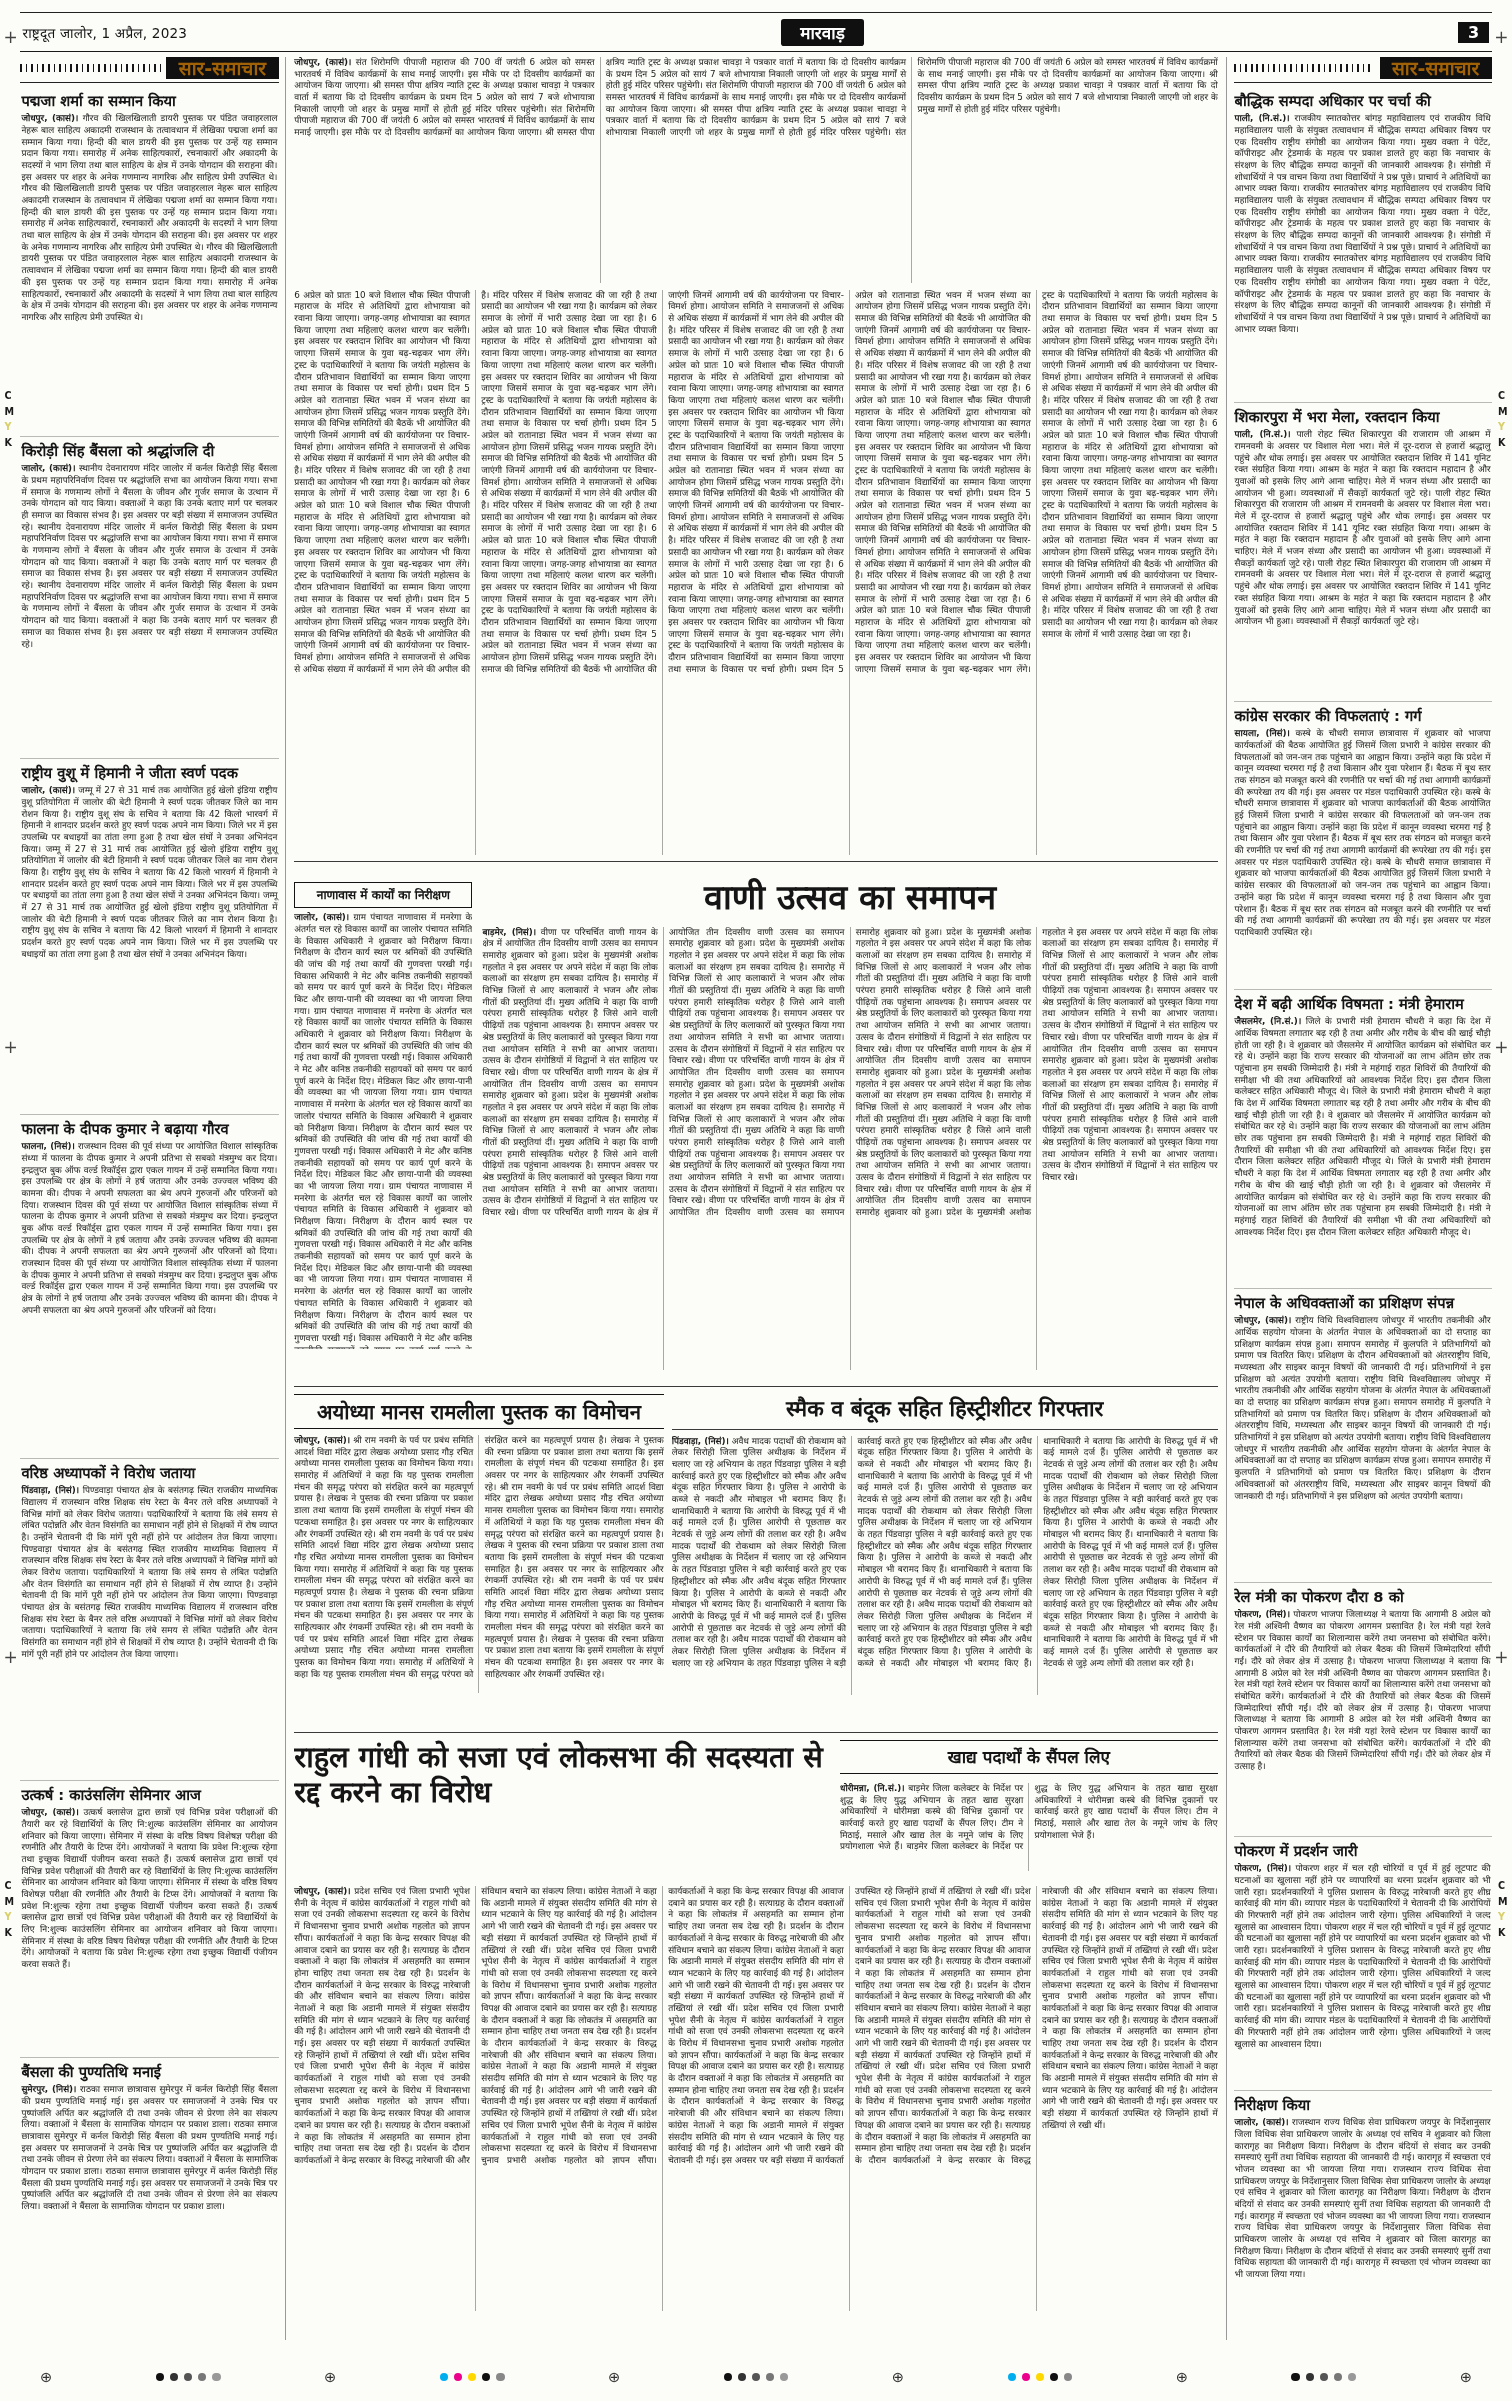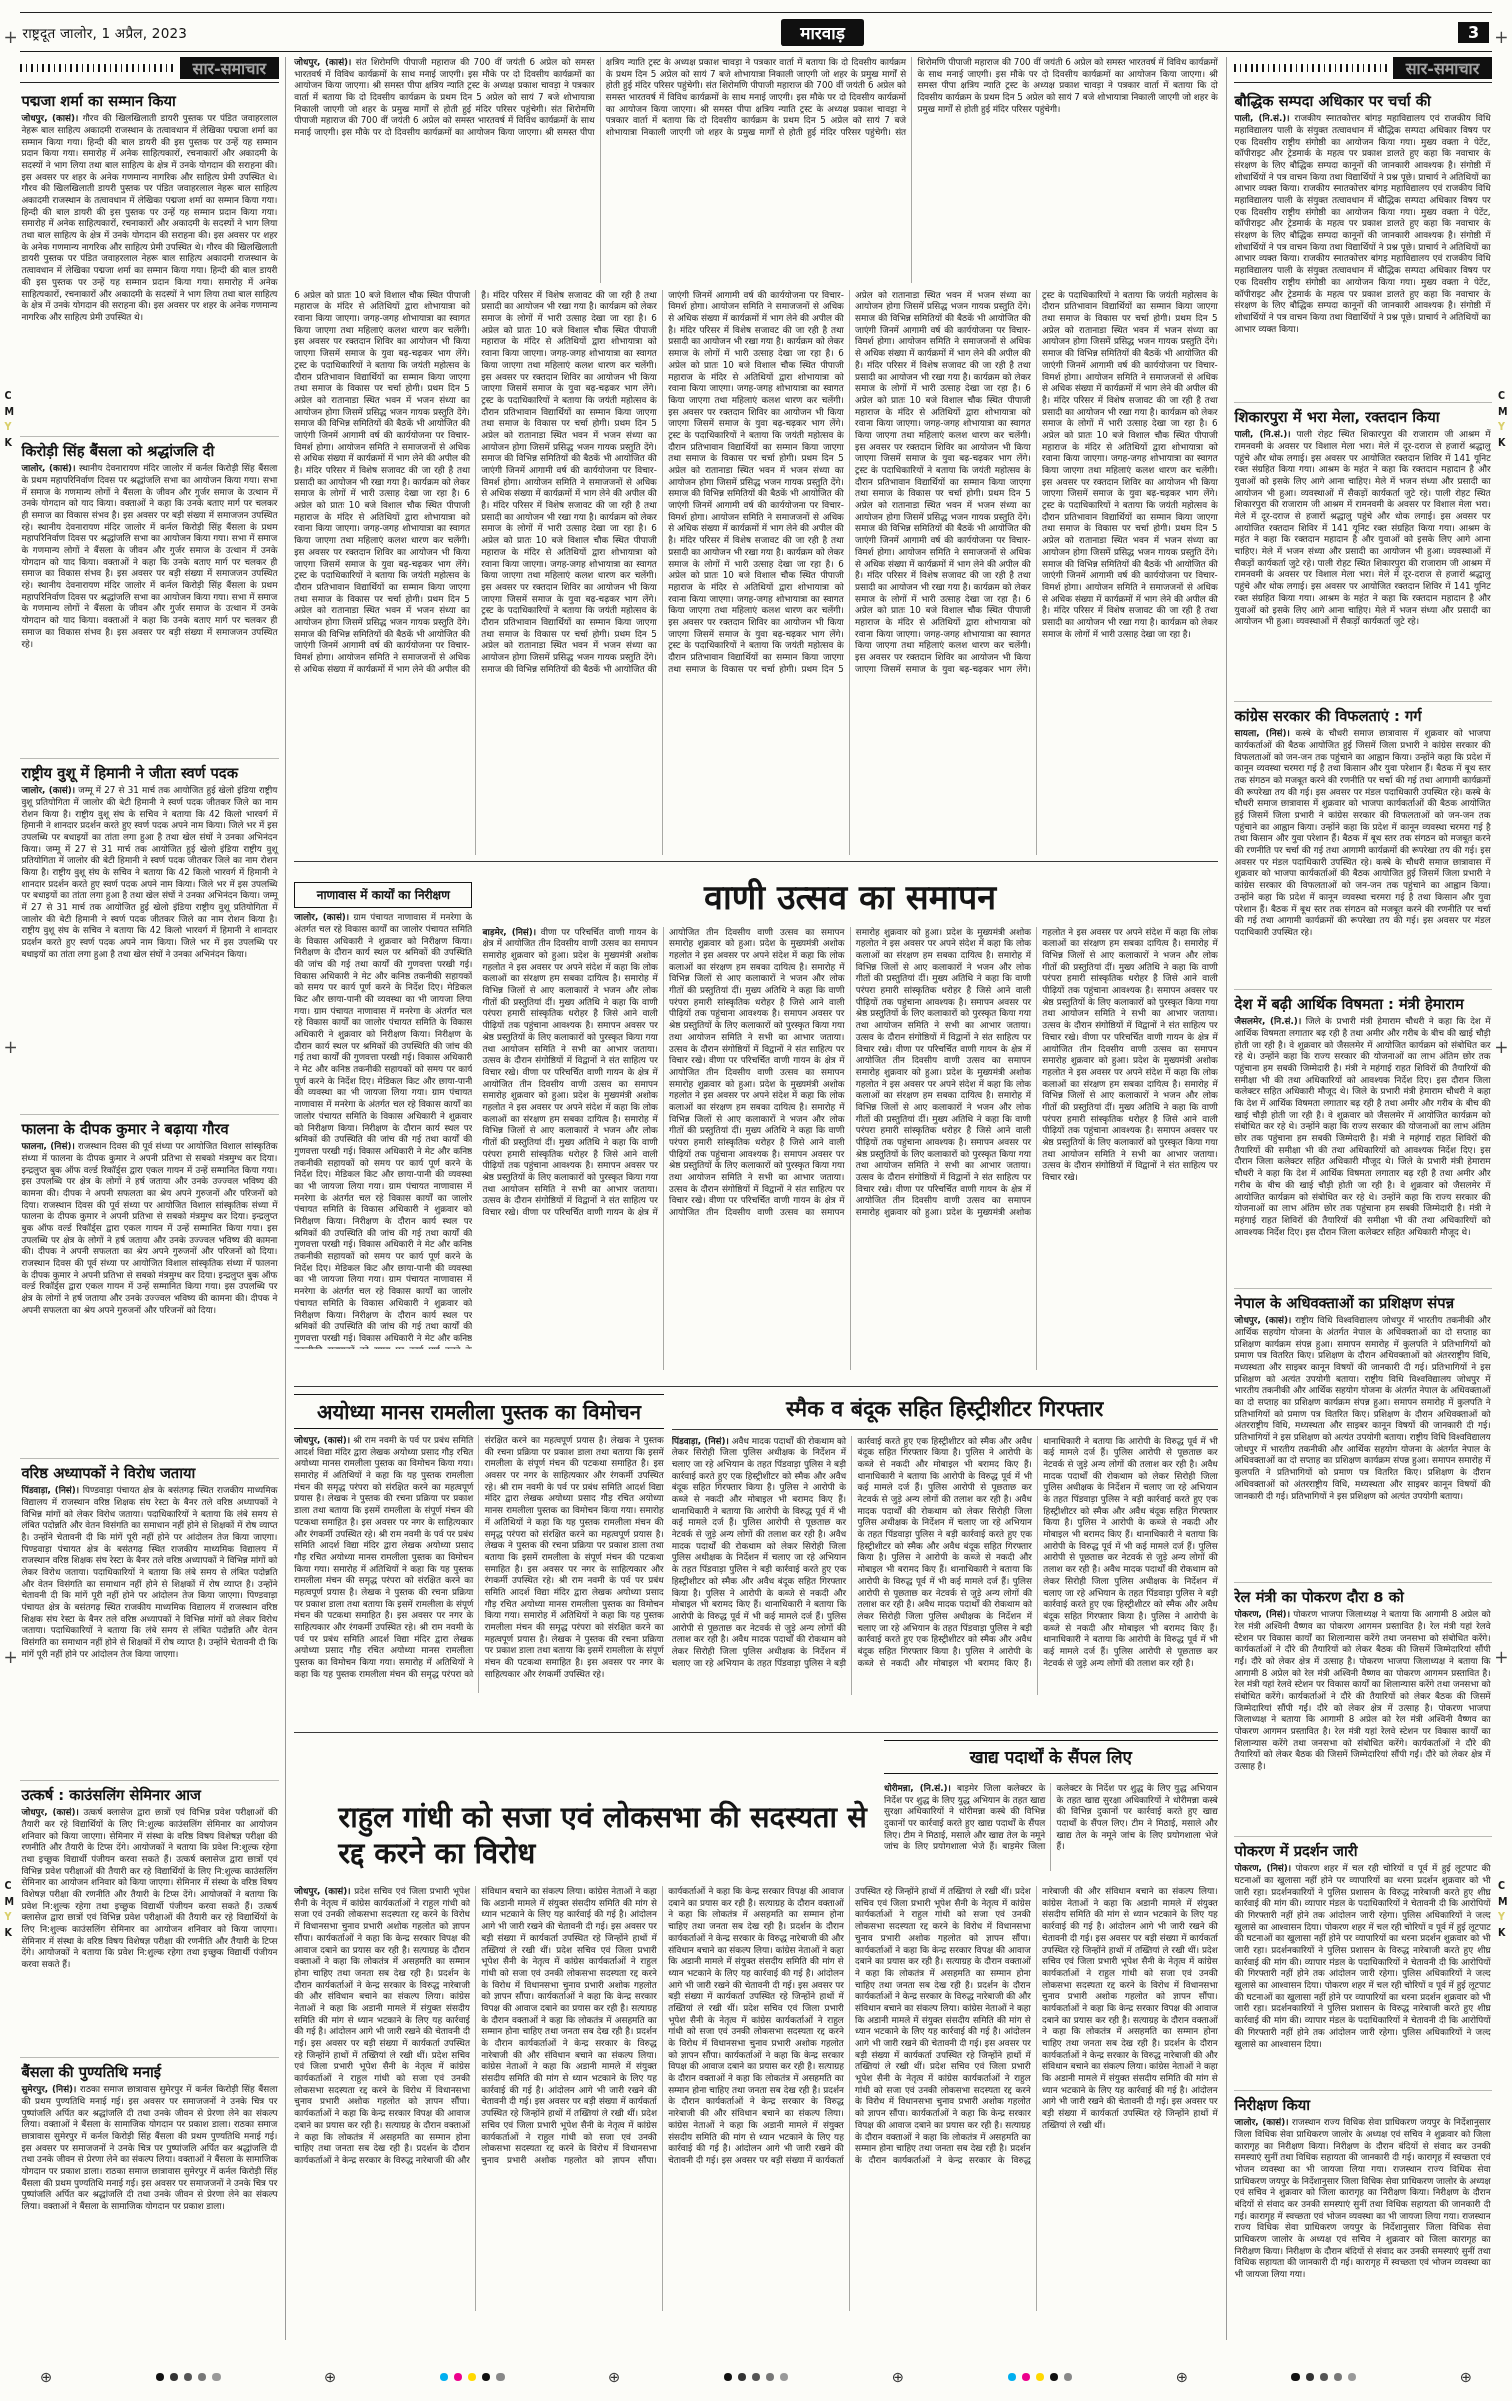--- a/index.html
+++ b/index.html
@@ -23,21 +23,21 @@
   .body-grid { display:flex; margin-top:4.5px; height:2283px; overflow:hidden; }
   .sidebar { width:265px; flex:none; }
   .sidebar.left  { padding-right:6.8px; }
   .sidebar.right { padding-left:6.8px; }
   .center { flex:1; min-width:0; padding:0 8px; border-left:0.6px solid #999; border-right:0.6px solid #999; }
 
   
   .sh { display:flex; align-items:stretch; height:26px; margin-bottom:4.5px; border-bottom:0.6px solid #222; padding-bottom:3.4px; }
   .sh .stripes { flex:1; margin:6.8px 5.6px 6.8px 0;
     background:repeating-linear-gradient(90deg,#161616 0 1.7px,transparent 1.7px 5.6px); }
-  .sh .label { background:#101010; color:#a3a3a3; font-size:16px; font-weight:bold;
+  .sh .label { background:#101010; color:#a16207; font-size:19px; font-weight:bold;
     padding:1.1px 12.4px; display:flex; align-items:center; }
   .sb { overflow:hidden; border-bottom:0.6px solid #b9b9b5; padding:4.5px 1.1px 3.4px; }
   .sb h3 { font-size:14.7px; line-height:1.18; font-weight:bold; margin-bottom:4px; }
   .bt { font-size:8.8px; line-height:1.33; text-align:justify; color:#1c1c1c; }
   .dl { font-weight:bold; }
 
   
   .cols2,.cols3,.cols4,.cols5 { column-gap:11.3px; column-rule:0.6px solid #a8a8a4; overflow:hidden; }
   .cols2{column-count:2}.cols3{column-count:3}.cols4{column-count:4}.cols5{column-count:5}
 
@@ -60,21 +60,21 @@
   .rowc { display:flex; gap:8px; height:339px; border-top:0.8px solid #3a3a3a; margin-top:6.8px; padding-top:6.8px; overflow:hidden; }
   .ayodhya { width:40%; flex:none; }
   .ayodhya .boxh { border-width:1.1px 0; font-size:20.3px; line-height:1.2; margin-bottom:5.6px; }
   .ayodhya .bwrap { height:calc(100% - 73px); }
   .smack { flex:1; min-width:0; }
   .smack h2 { font-size:21.5px; line-height:1.2; font-weight:bold; text-align:center; padding:2.3px 0 6.8px;
     border-bottom:0.8px solid #3a3a3a; margin-bottom:5.6px; }
   .smack .bwrap { height:calc(100% - 72px); }
 
   .rowd { display:flex; gap:10.2px; height:139px; border-top:0.8px solid #3a3a3a; margin-top:6.8px; padding-top:6.8px; overflow:hidden; }
-  .rahul-hl { width:58%; flex:none; display:flex; align-items:flex-end;margin-left:44px; }
+  .rahul-hl { width:58%; flex:none; display:flex; align-items:flex-start; }
   .rahul-hl h2 { font-size:29px; line-height:1.22; font-weight:bold; }
   .khadya { flex:1; min-width:0; }
   .khadya .boxh { border-width:1.1px 0; font-size:17px; margin-bottom:9px; }
   .khadya .bwrap { height:calc(100% - 41px); }
   .rahul-body { height:425px; margin-top:15px; }
 
   
   .mark { position:absolute; font-size:17px; color:#444; line-height:1; }
   .cmyk { position:absolute; display:flex; flex-direction:column; gap:4.5px;
     font-size:9.6px; font-weight:bold; color:#1a1a1a; }

